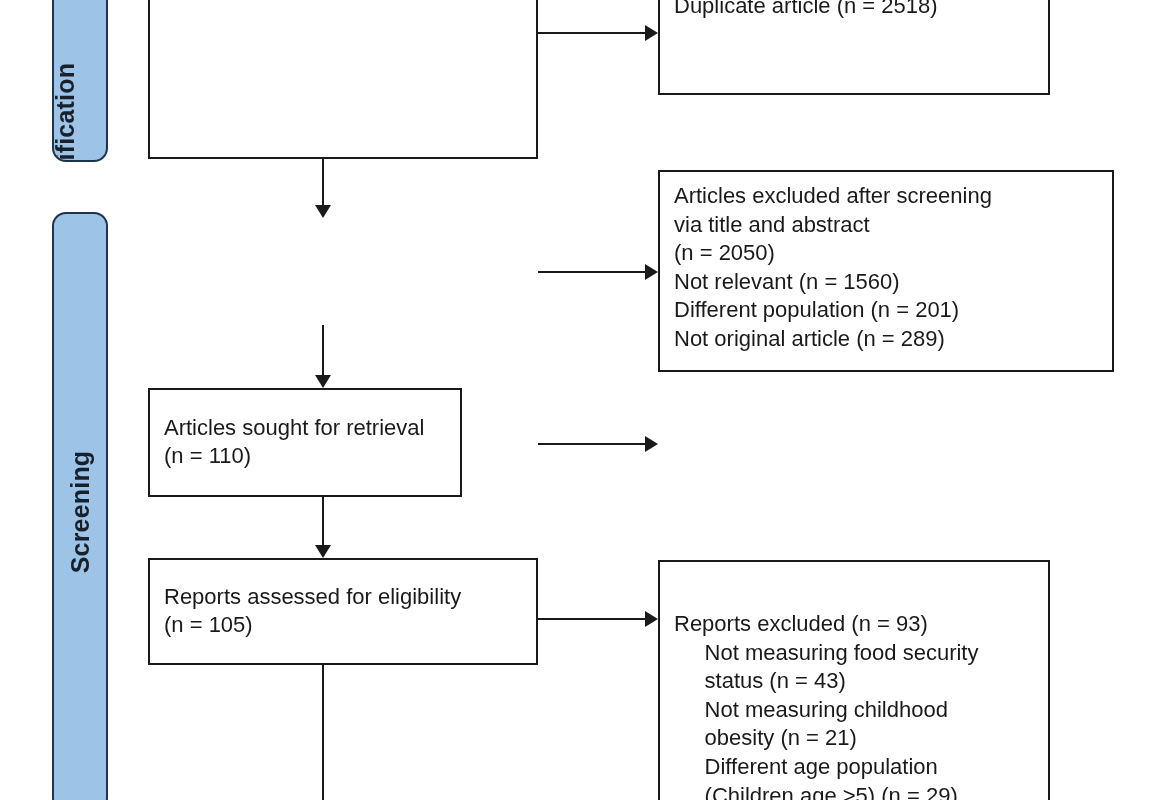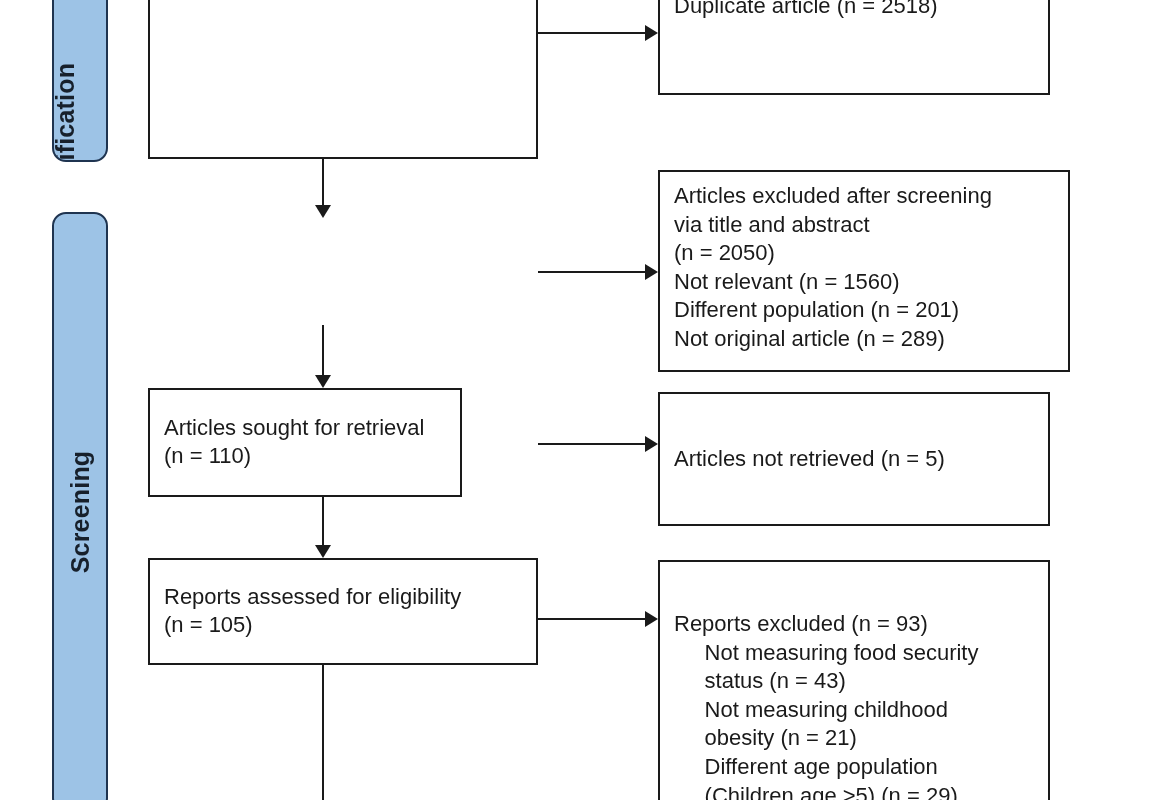--- a/index.html
+++ b/index.html
@@ -82,21 +82,21 @@
     transform: translateY(-50%);
   }
   .box-text.top {
     top: 10px;
   }
 
   
   #box-identified      { left: 148px; top: -92px;  width: 390px; height: 251px; }
   #box-duplicate       { left: 658px; top: -72px;  width: 392px; height: 167px; }
   #box-first-screening { left: 148px; top: 218px;  width: 390px; height: 107px; }
-  #box-excluded-screen { left: 658px; top: 170px;  width: 412px; height: 202px; }
+  #box-excluded-screen { left: 658px; top: 170px;  width: 456px; height: 202px; }
   #box-sought          { left: 148px; top: 388px;  width: 314px; height: 109px; }
   #box-not-retrieved   { left: 658px; top: 392px;  width: 392px; height: 134px; }
   #box-eligibility     { left: 148px; top: 558px;  width: 390px; height: 107px; }
   #box-reports-excl    { left: 658px; top: 560px;  width: 392px; height: 268px; }
   #box-duplicate .box-text   { top: 62px; }
   #box-reports-excl .box-text{ top: 48px; }
 
   
   .conn {
     position: absolute;
@@ -149,23 +149,20 @@
 Not relevant (n = 1560)
 Different population (n = 201)
 Not original article (n = 289)</div>
   </div>
 
   <div class="flow-box" id="box-sought">
     <div class="box-text vcenter">Articles sought for retrieval
 (n = 110)</div>
   </div>
 
-  <div class="flow-box" id="box-not-retrieved">
-    <div class="box-text vcenter">Articles not retrieved (n = 5)</div>
-  </div>
 
   <div class="flow-box" id="box-eligibility">
     <div class="box-text vcenter">Reports assessed for eligibility
 (n = 105)</div>
   </div>
 
   <div class="flow-box" id="box-reports-excl">
     <div class="box-text">Reports excluded (n = 93)
      Not measuring food security
      status (n = 43)

